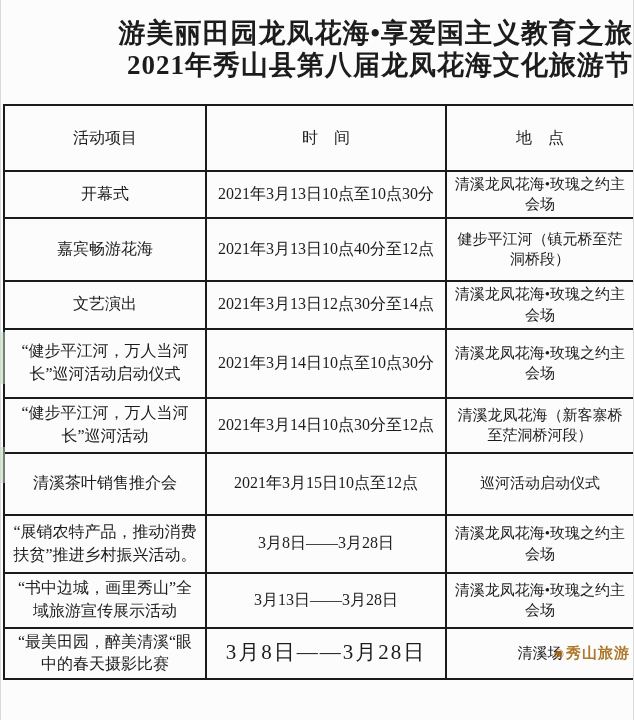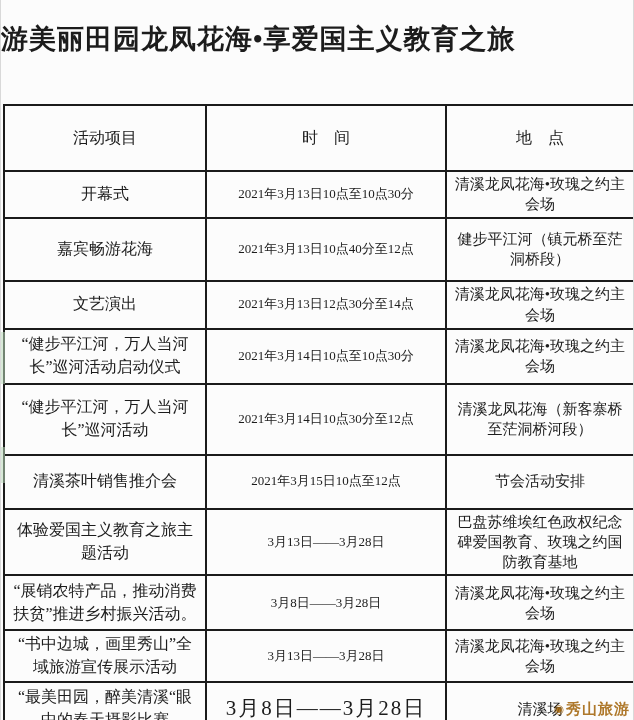--- a/index.html
+++ b/index.html
@@ -8,22 +8,22 @@
     width:634px;height:720px;
     box-sizing:border-box;
     background:#fcfcfc;
     border-left:1px solid #d9d9d9;
     border-right:1px solid #d9d9d9;
     font-family:"Liberation Serif","DejaVu Serif",serif;
     color:#1c1c1c;
     overflow:hidden;
   }
   .title-block{
-    padding-top:23px;
-    text-align:left;
+    padding-top:17px;
+    text-align:right;
     font-weight:700;
     font-size:27px;
     line-height:32px;
     letter-spacing:1px;
     white-space:nowrap;
     font-family:Liberation Serif, serif;
   }
   table.schedule{
     position:absolute;
     top:104px;left:2px;
@@ -40,28 +40,28 @@
     vertical-align:middle;
     padding:2px 5px;
     font-size:16px;
     line-height:1.42;
     font-weight:400;
   }
   thead tr{height:66px}
   tbody tr:nth-child(1){height:43px}
   tbody tr:nth-child(2){height:63px}
   tbody tr:nth-child(3){height:48px}
-  tbody tr:nth-child(4){height:55px}
-  tbody tr:nth-child(5){height:71px}
-  tbody tr:nth-child(6){height:54px}
+  tbody tr:nth-child(4){height:69px}
+  tbody tr:nth-child(5){height:55px}
+  tbody tr:nth-child(6){height:62px}
   tbody tr:nth-child(7){height:58px}
   tbody tr:nth-child(8){height:55px}
   tbody tr:nth-child(9){height:37px}
   tbody tr:nth-child(10){height:54px}
-  td:nth-child(2){font-size:13px}
+  td:nth-child(2){font-size:16px}
   td:nth-child(3){font-size:15px;line-height:1.35}
   td.time-large{font-size:21px;letter-spacing:2px;font-weight:400}
   td.wm-cell{position:relative}
   .watermark{
     position:absolute;
     right:3px;top:50%;
     transform:translateY(-50%);
     color:#a16207;
     font-size:15px;
     font-weight:700;
@@ -79,20 +79,21 @@
   #edge1{top:332px;height:52px}
   #edge2{top:447px;height:36px}
 </style>
 </head>
 <body>
 
 <div class="page">
 
   <div class="title-block">
     <div>游美丽田园龙凤花海•享爱国主义教育之旅</div>
+    <div>2021年秀山县第八届龙凤花海文化旅游节</div>
   </div>
 
   <table class="schedule">
     <colgroup>
         <col class="c1">
         <col class="c2">
         <col class="c3">
       </colgroup>
     <thead>
       <tr>
@@ -123,26 +124,21 @@
         <td>清溪龙凤花海•玫瑰之约主会场</td>
       </tr>
       <tr>
         <td>“健步平江河，万人当河长”巡河活动</td>
         <td>2021年3月14日10点30分至12点</td>
         <td>清溪龙凤花海（新客寨桥至茫洞桥河段）</td>
       </tr>
       <tr>
         <td>清溪茶叶销售推介会</td>
         <td>2021年3月15日10点至12点</td>
-        <td>节会活动安排</td>
-      </tr>
-      <tr>
-        <td>体验爱国主义教育之旅主题活动</td>
-        <td>3月13日——3月28日</td>
-        <td>巴盘苏维埃红色政权纪念碑爱国教育、玫瑰之约国防教育基地</td>
+        <td>巡河活动启动仪式</td>
       </tr>
       <tr>
         <td>“展销农特产品，推动消费扶贫”推进乡村振兴活动。</td>
         <td>3月8日——3月28日</td>
         <td>清溪龙凤花海•玫瑰之约主会场</td>
       </tr>
       <tr>
         <td>“书中边城，画里秀山”全域旅游宣传展示活动</td>
         <td>3月13日——3月28日</td>
         <td>清溪龙凤花海•玫瑰之约主会场</td>

